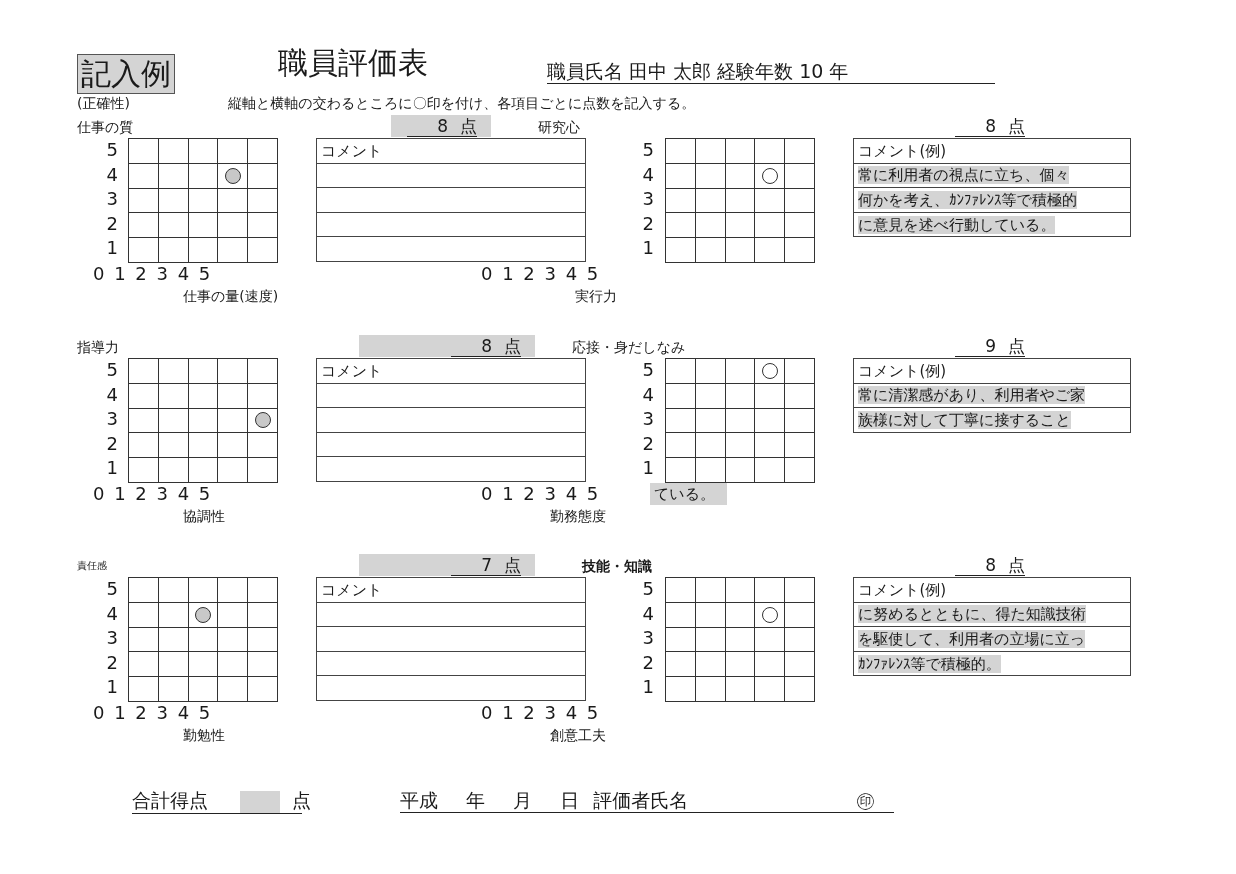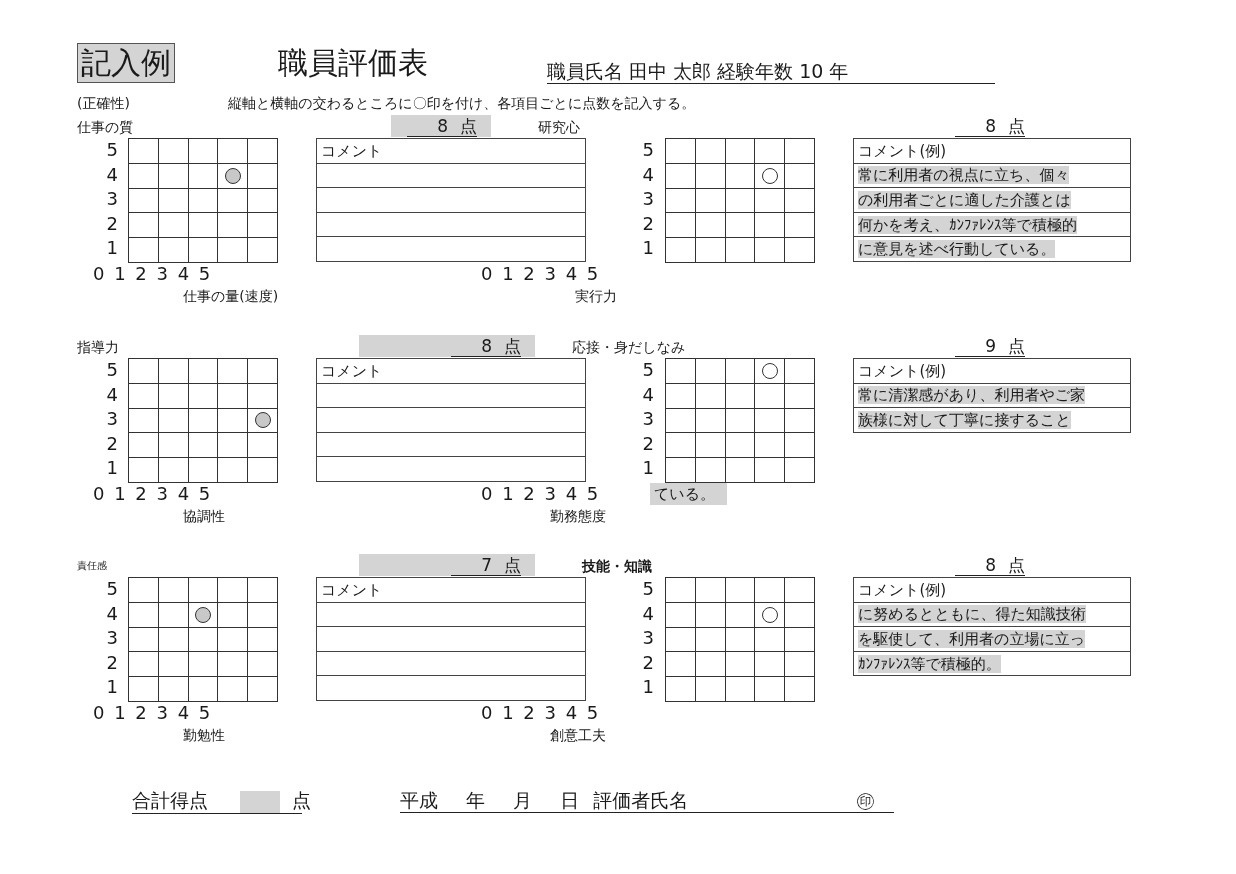--- a/index.html
+++ b/index.html
@@ -20,21 +20,21 @@
   .circle.fill { background:#c8c8c8; }
   .ylabels { position:absolute; font-size:18px; line-height:24.6px; text-align:right; width:20px; }
   .xlabels { position:absolute; font-size:18px; letter-spacing:0; word-spacing:4px; }
   .score { position:absolute; font-size:17px; line-height:22px; text-align:right; }
   .score.bg { background:#d4d4d4; }
   .score span.u { border-bottom:1.5px solid #222; padding-left:30px; }
 </style>
 </head>
 <body>
 
-<div class="abs badge" style="left:77px;top:43px;text-align:center;">記入例</div>
+<div class="abs badge" style="left:77px;top:54px;text-align:center;">記入例</div>
 <div class="abs title" style="left:278px;top:44px;">職員評価表</div>
 <div class="abs hdr uline" style="left:547px;top:59px;width:448px;">職員氏名  田中  太郎    経験年数  10  年</div>
 <div class="abs small" style="left:77px;top:94px;">(正確性)</div>
 <div class="abs small" style="left:228px;top:94px;">縦軸と横軸の交わるところに〇印を付け、各項目ごとに点数を記入する。</div>
 
 <div id="sections">
     <div class="abs small" style="left:77px;top:118px;font-size:14px;">仕事の質</div>
     <div class="ylabels" style="left:98px;top:138px;">
       <div>5</div>
       <div>4</div>
@@ -157,23 +157,20 @@
       </tbody>
     </table>
     <div class="score" style="left:915px;top:115px;width:110px;"><span class="u">8</span><span class="u" style="padding-left:12px;">点</span></div>
     <table class="cbox" style="left:853px;top:138px;width:278px;">
       <tbody>
         <tr>
           <td><span>コメント(例)</span></td>
         </tr>
         <tr>
           <td><span class="hl">常に利用者の視点に立ち、個々</span></td>
-        </tr>
-        <tr>
-          <td><span class="hl">の利用者ごとに適した介護とは</span></td>
         </tr>
         <tr>
           <td><span class="hl">何かを考え、ｶﾝﾌｧﾚﾝｽ等で積極的</span></td>
         </tr>
         <tr>
           <td><span class="hl">に意見を述べ行動している。</span></td>
         </tr>
       </tbody>
     </table>
     <div class="abs small" style="left:77px;top:338px;font-size:14px;">指導力</div>

